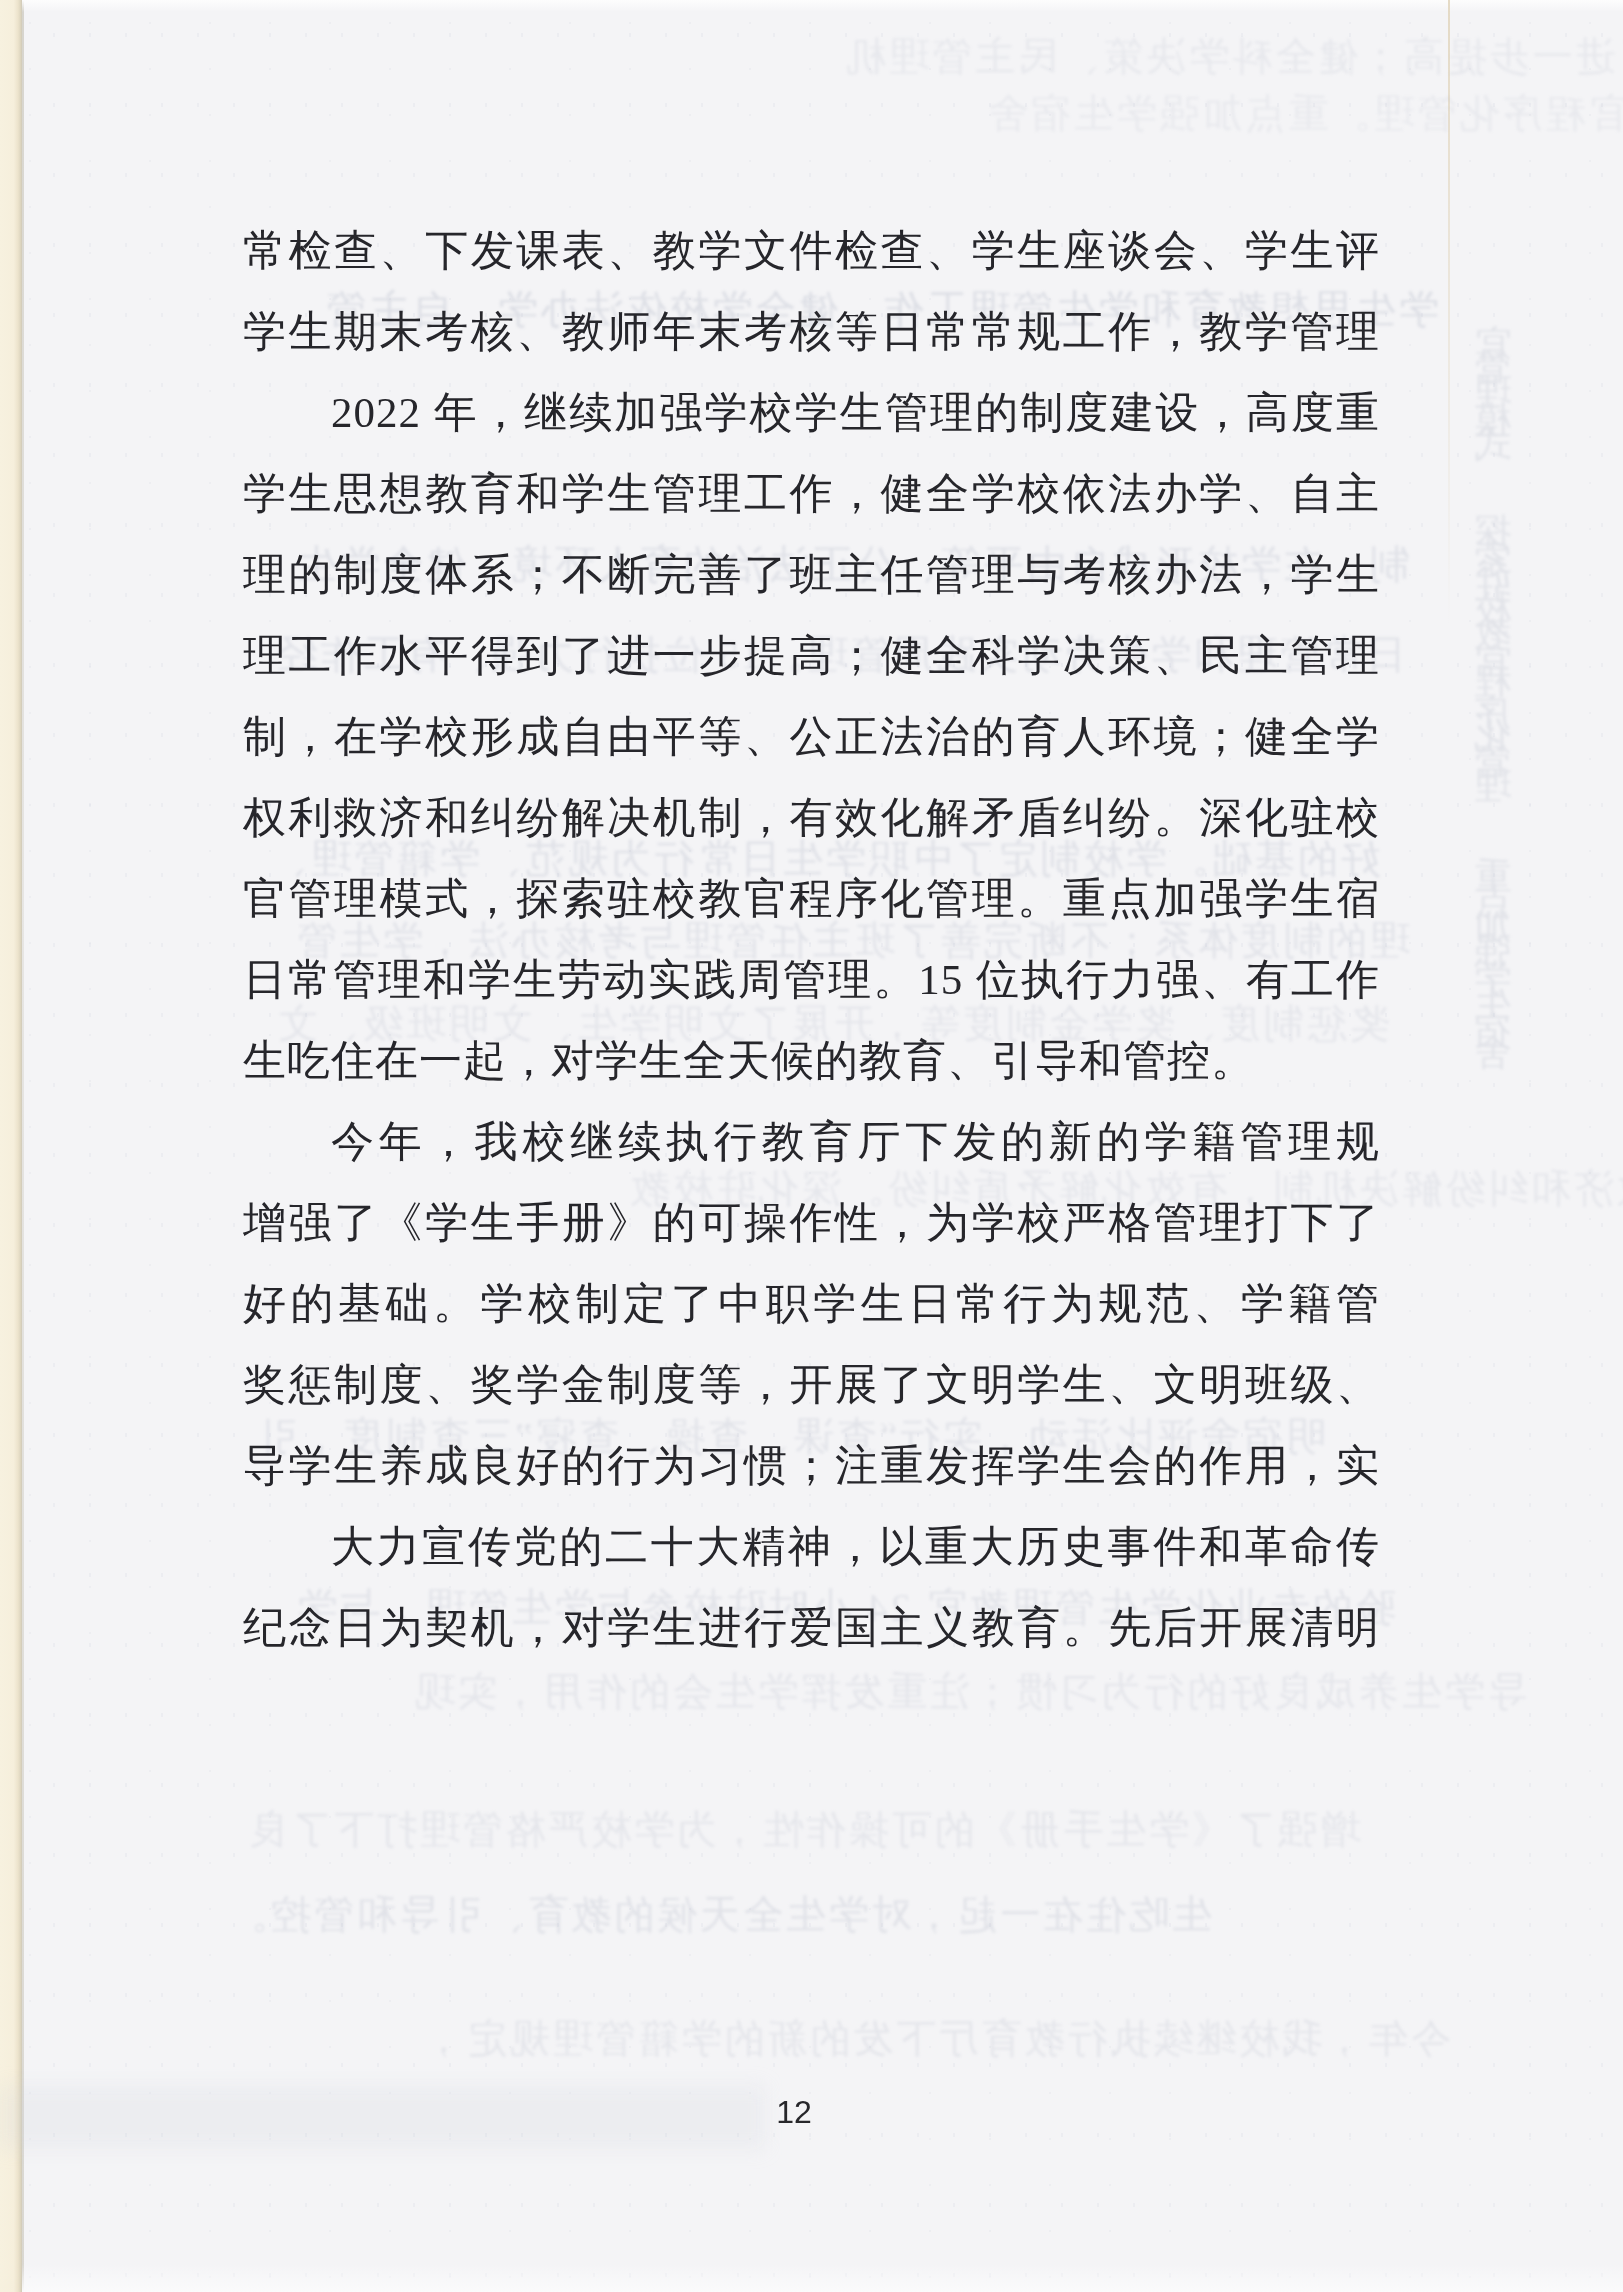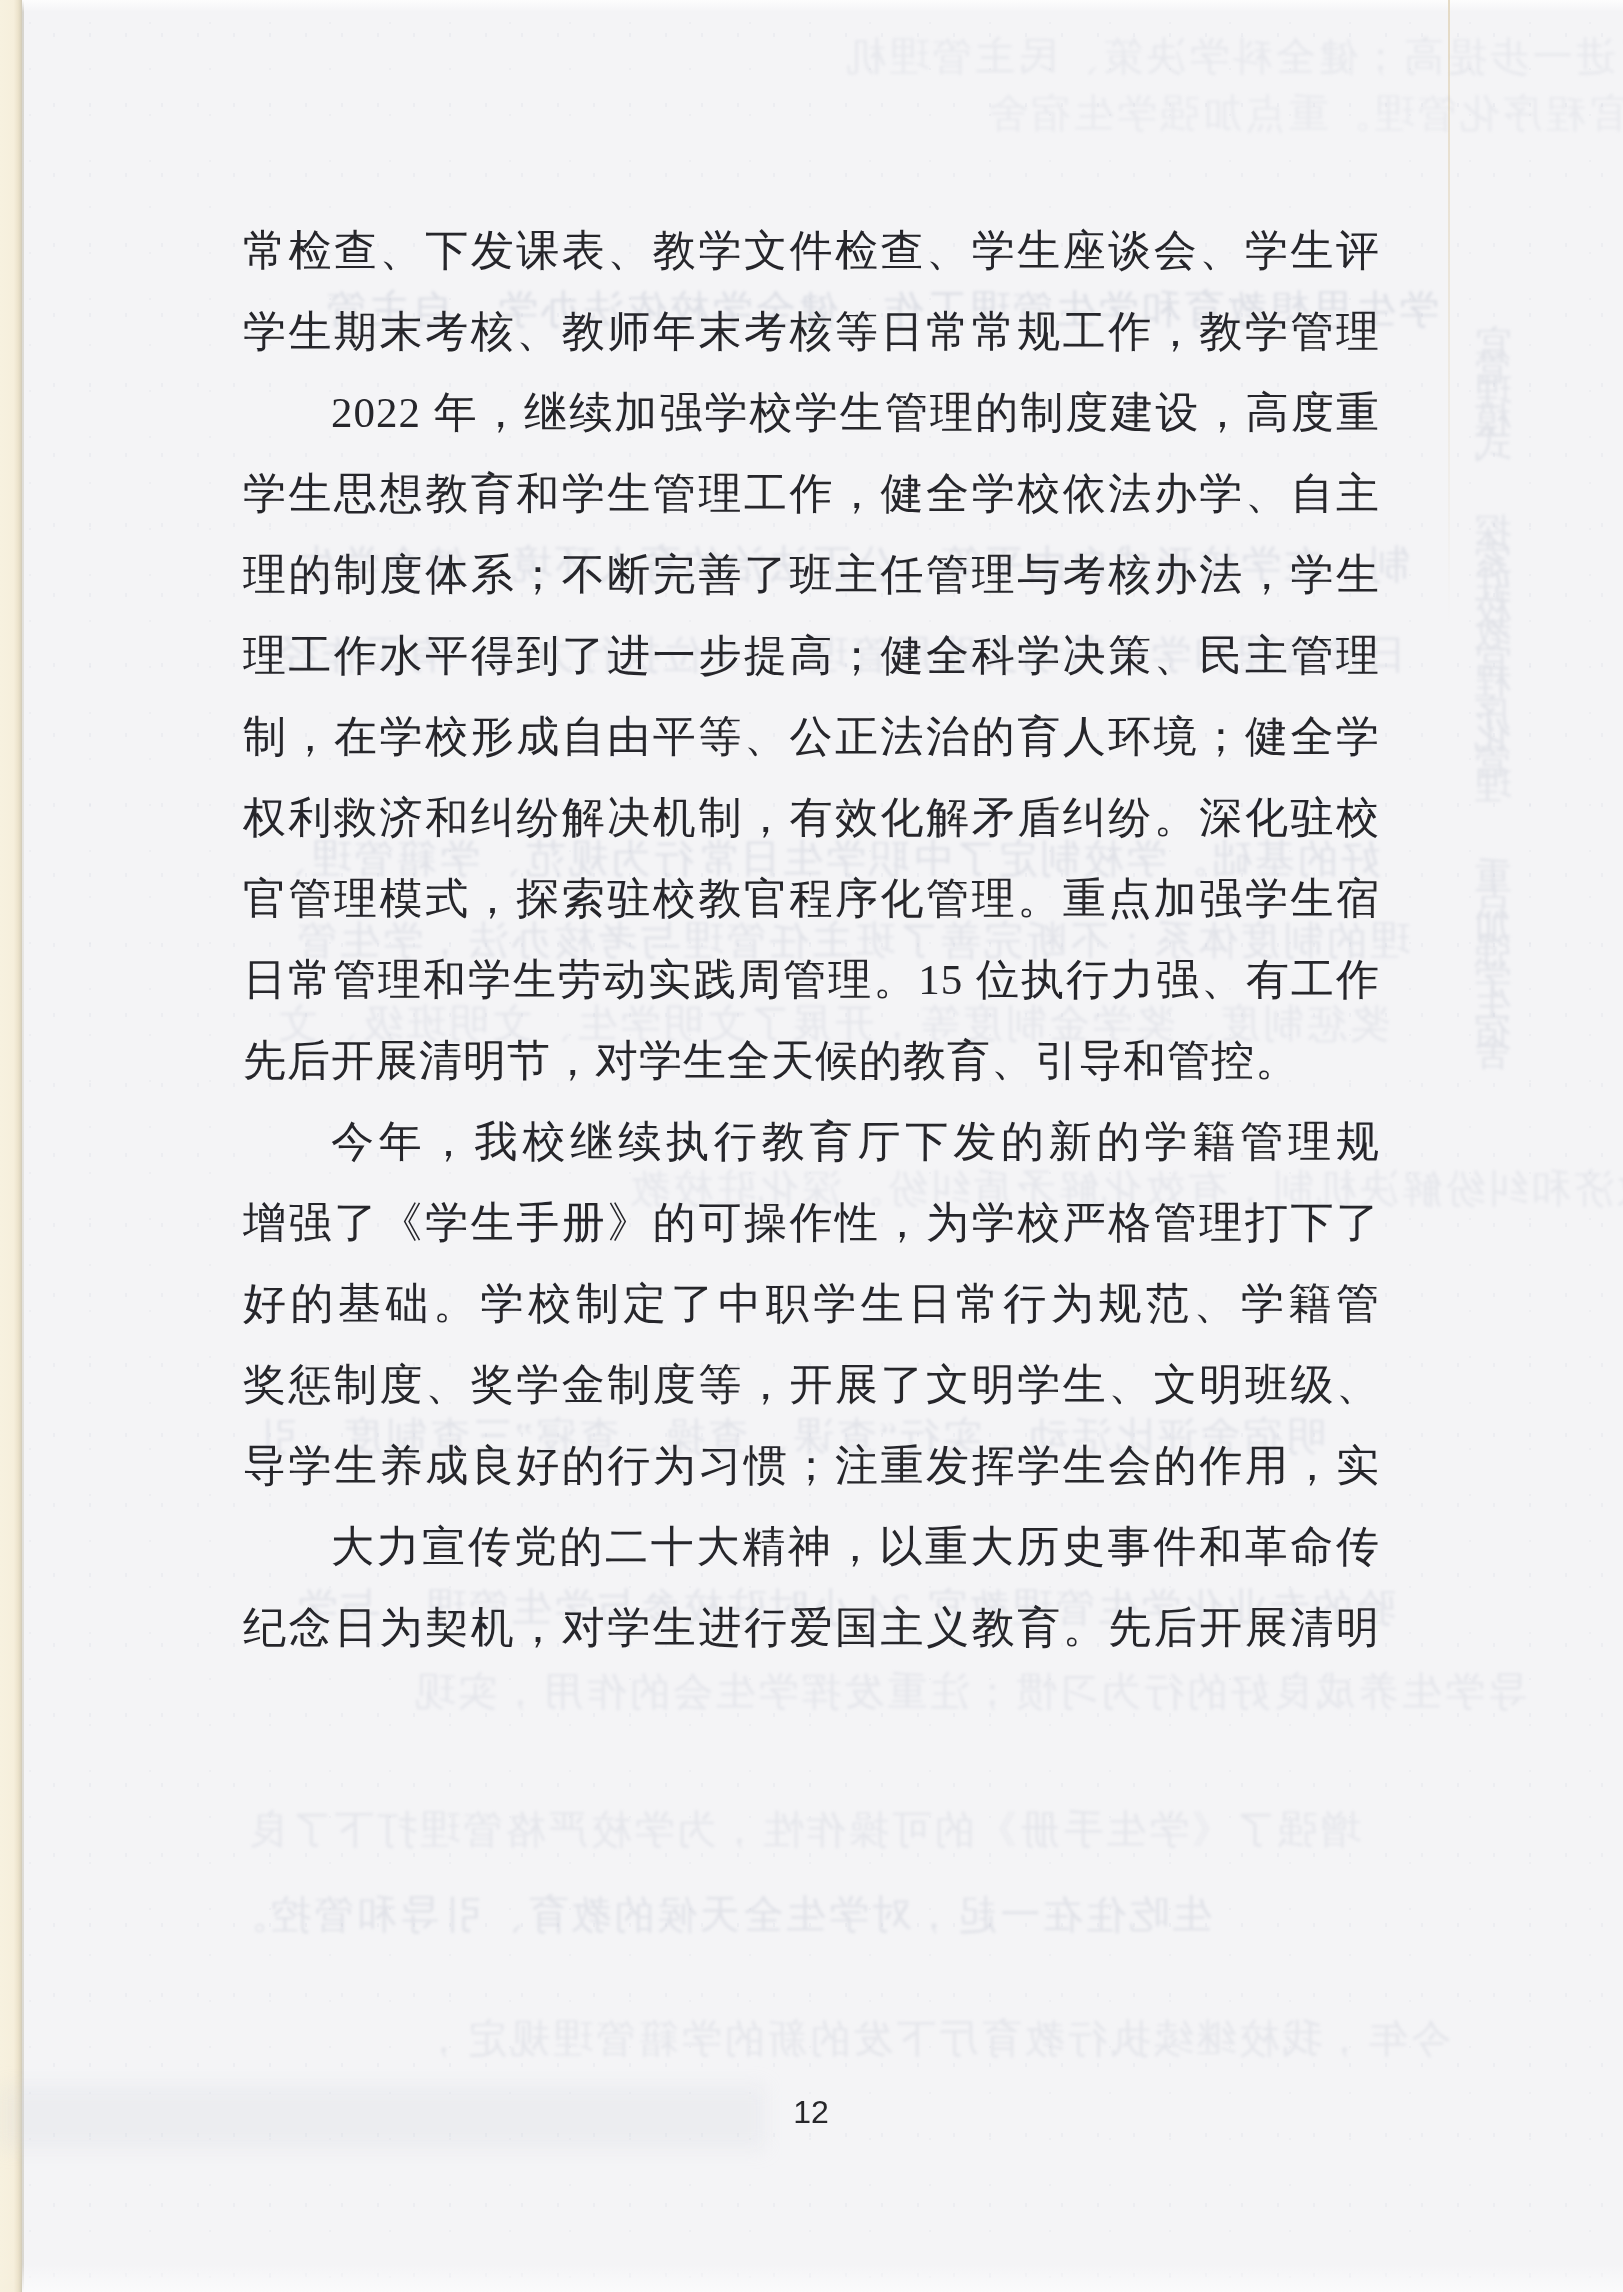--- a/index.html
+++ b/index.html
@@ -43,21 +43,21 @@
     font-size:43px;color:#26262b;
   }
   .line{
     height:81px;line-height:81px;overflow:hidden;
     letter-spacing:1px;
   }
   .line.fill{text-align:justify;text-align-last:justify;}
   .line.indent{text-indent:88px;}
   .line.bold{font-weight:bold;color:#141417;}
   .page-number{
-    position:absolute;top:2094px;left:17px;width:1588px;
+    position:absolute;top:2094px;left:0;width:1588px;
     text-align:center;font-size:32px;color:#27272b;
     font-family:"Liberation Sans","DejaVu Sans",sans-serif;
   }
   .bleed-row{
     position:absolute;transform:scaleX(-1);
     color:#a9afc0;opacity:.34;filter:blur(1.4px);
     font-size:40px;white-space:nowrap;letter-spacing:2.9px;
     pointer-events:none;
   }
   .bleed-col{
@@ -102,21 +102,21 @@
       <div class="line fill">常检查、下发课表、教学文件检查、学生座谈会、学生评教、</div>
       <div class="line fill">学生期末考核、教师年末考核等日常常规工作，教学管理水</div>
       <div class="line fill indent">2022 年，继续加强学校学生管理的制度建设，高度重视</div>
       <div class="line fill">学生思想教育和学生管理工作，健全学校依法办学、自主管</div>
       <div class="line fill">理的制度体系；不断完善了班主任管理与考核办法，学生管</div>
       <div class="line fill">理工作水平得到了进一步提高；健全科学决策、民主管理机</div>
       <div class="line fill">制，在学校形成自由平等、公正法治的育人环境；健全学生</div>
       <div class="line fill">权利救济和纠纷解决机制，有效化解矛盾纠纷。深化驻校教</div>
       <div class="line fill">官管理模式，探索驻校教官程序化管理。重点加强学生宿舍</div>
       <div class="line fill">日常管理和学生劳动实践周管理。15 位执行力强、有工作经</div>
-      <div class="line">先后开展清明节，对学生全天候的教育、引导和管控。</div>
+      <div class="line">生吃住在一起，对学生全天候的教育、引导和管控。</div>
       <div class="line fill indent">今年，我校继续执行教育厅下发的新的学籍管理规定，</div>
       <div class="line fill">增强了《学生手册》的可操作性，为学校严格管理打下了良</div>
       <div class="line fill">好的基础。学校制定了中职学生日常行为规范、学籍管理、</div>
       <div class="line fill">奖惩制度、奖学金制度等，开展了文明学生、文明班级、文</div>
       <div class="line fill">导学生养成良好的行为习惯；注重发挥学生会的作用，实现</div>
       <div class="line fill indent">大力宣传党的二十大精神，以重大历史事件和革命传统</div>
       <div class="line fill">纪念日为契机，对学生进行爱国主义教育。先后开展清明节</div>
     </div>
 
   <div class="page-number">12</div>

